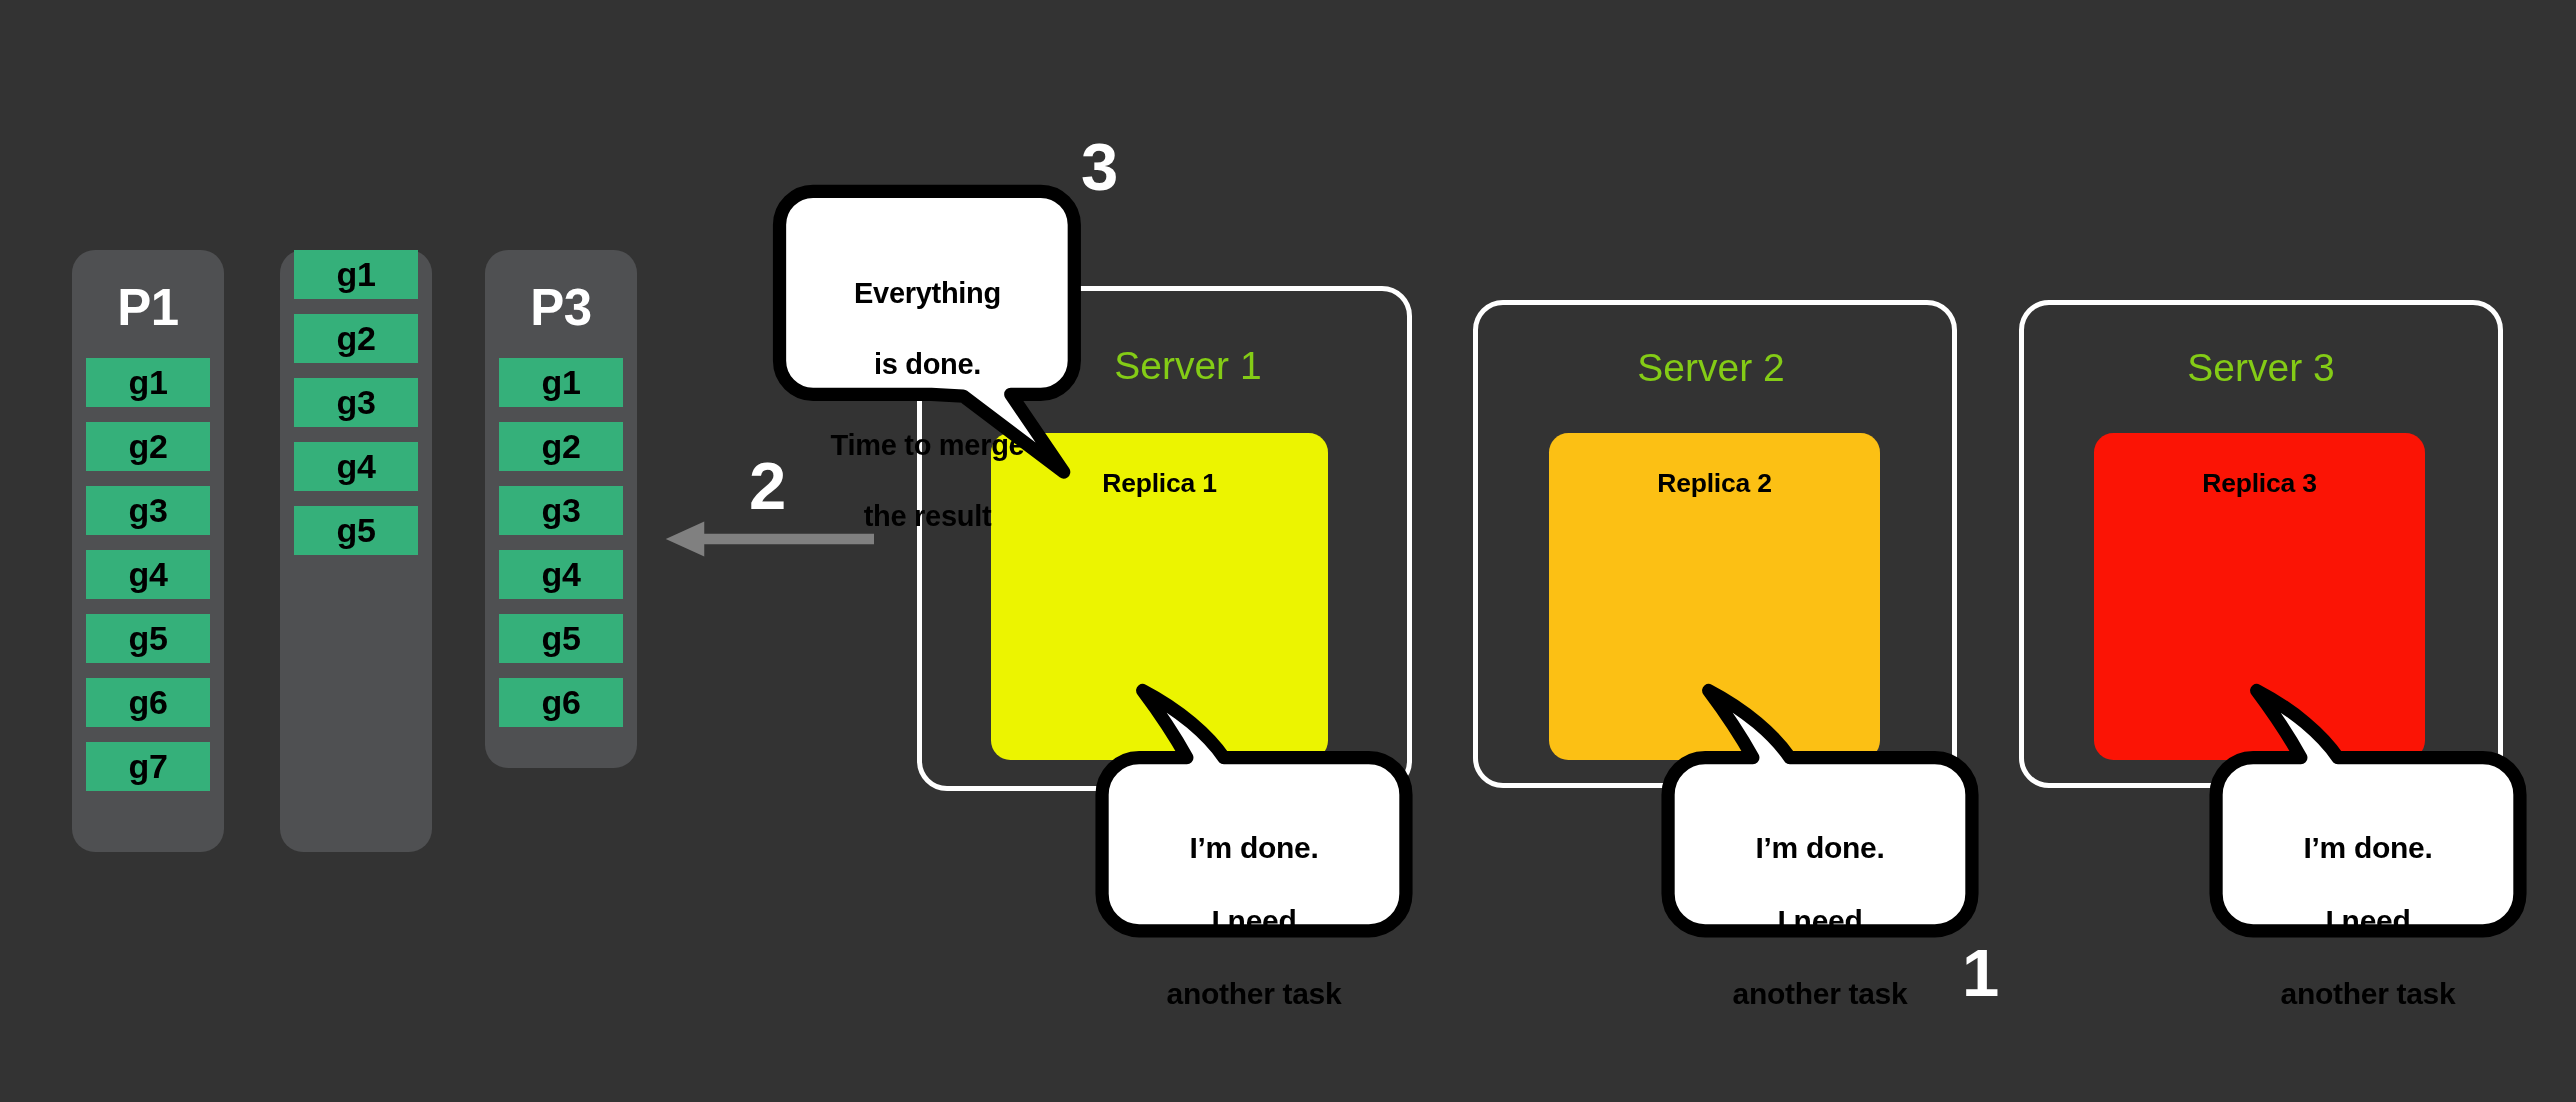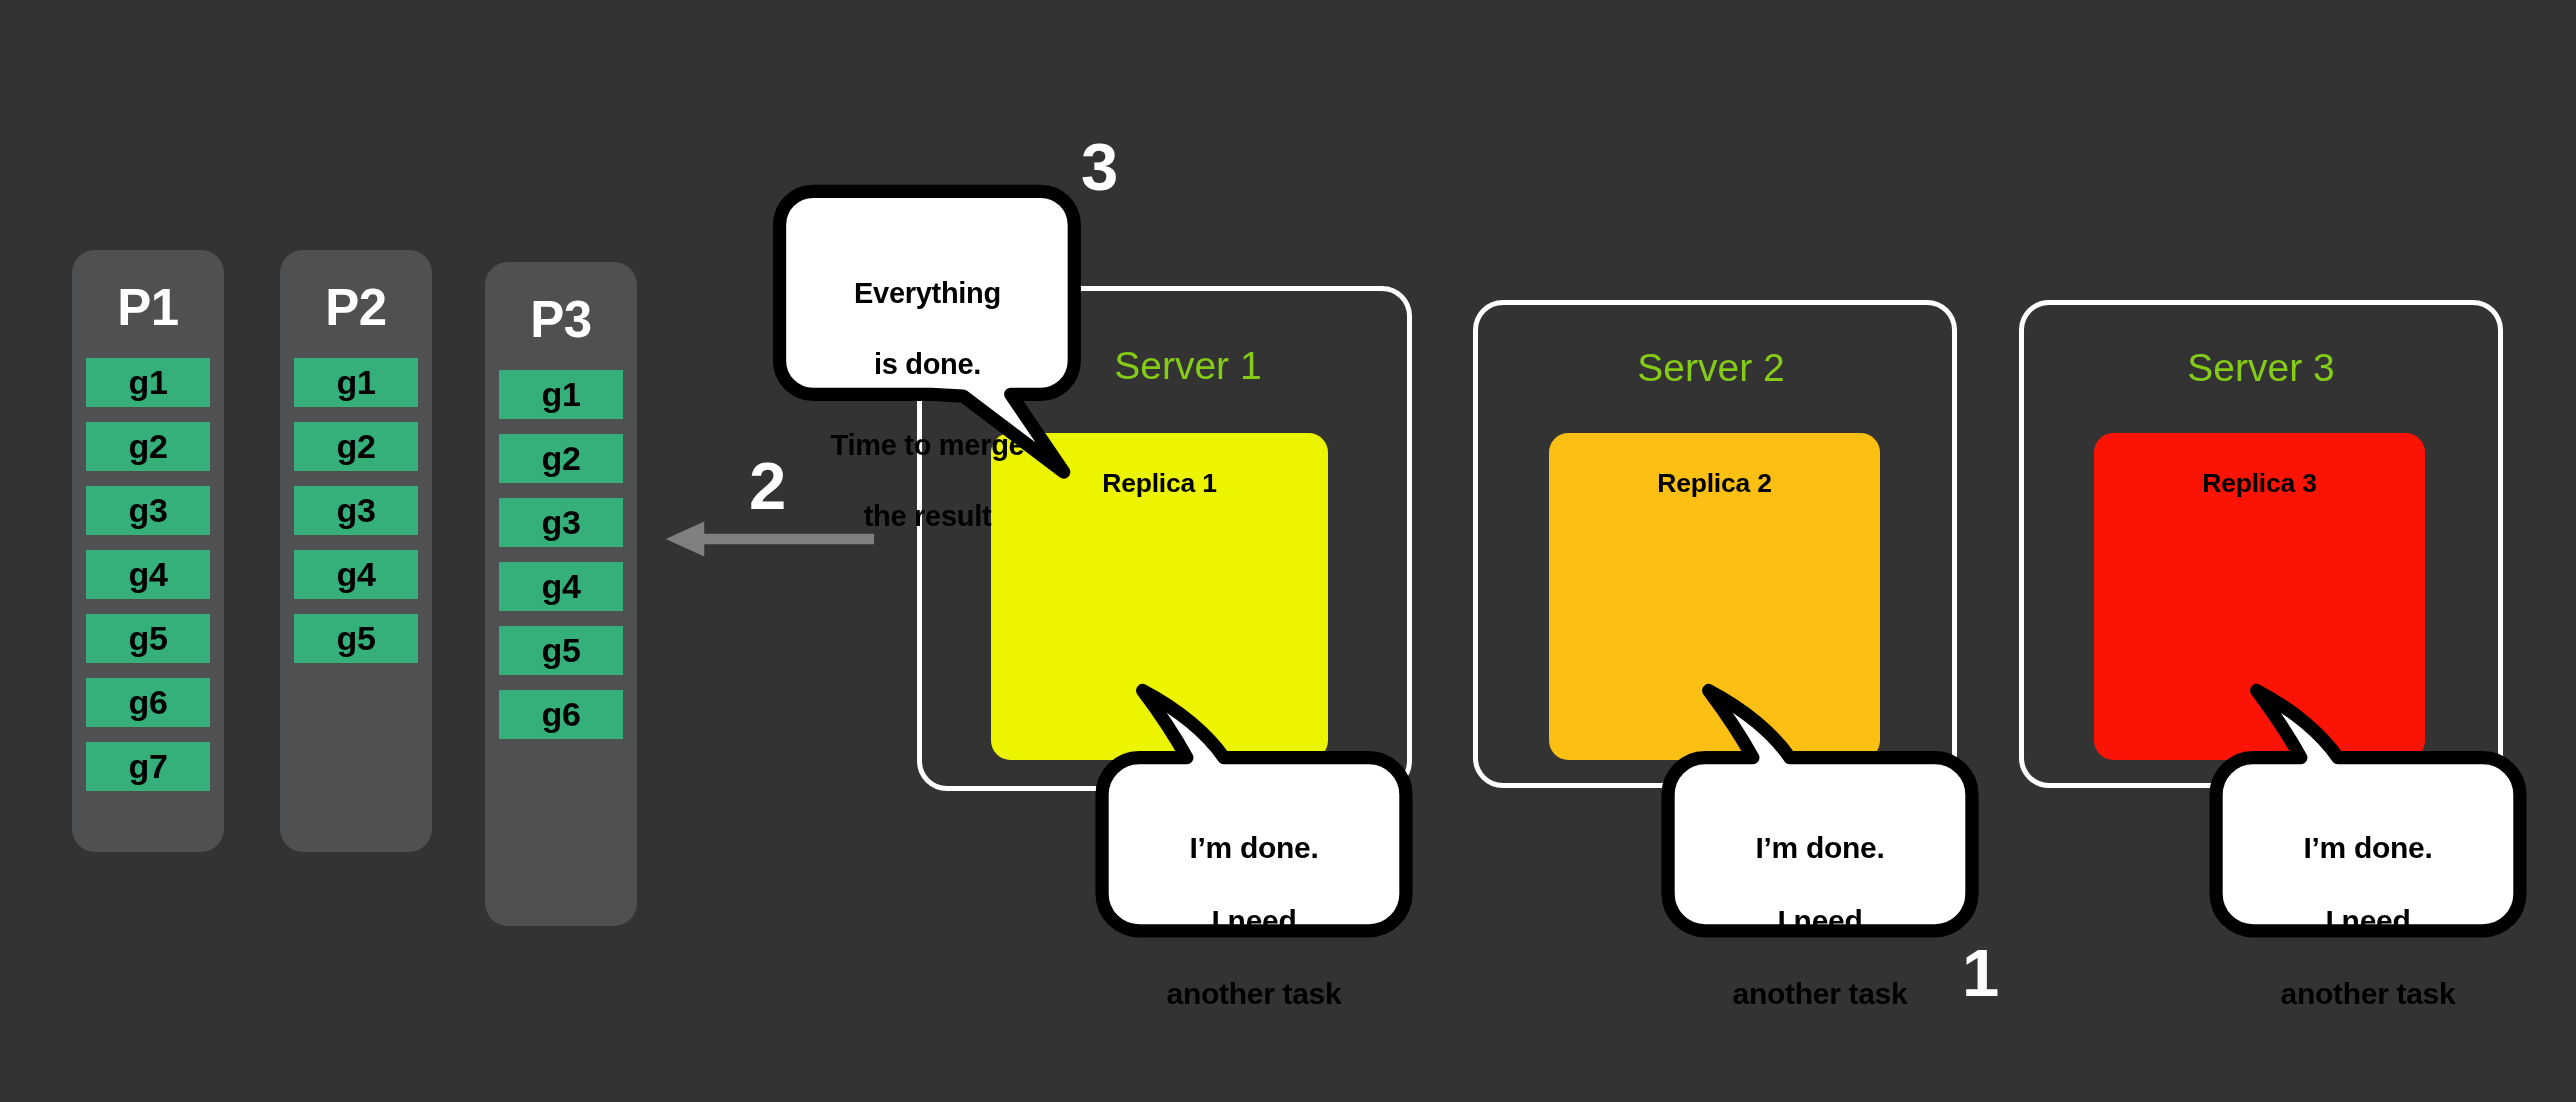--- a/index.html
+++ b/index.html
@@ -139,31 +139,30 @@
       <div class="gblock">g2</div>
       <div class="gblock">g3</div>
       <div class="gblock">g4</div>
       <div class="gblock">g5</div>
       <div class="gblock">g6</div>
       <div class="gblock">g7</div>
     </div>
   </div>
 
   <div class="pcol" style="left:280px; top:250px; height:602px;">
-    <div class="pcol-title">P2</div>
     <div class="pcol-blocks">
       <div class="gblock">g1</div>
       <div class="gblock">g2</div>
       <div class="gblock">g3</div>
       <div class="gblock">g4</div>
       <div class="gblock">g5</div>
     </div>
   </div>
 
-  <div class="pcol" style="left:485px; top:262px; height:664px;">
+  <div class="pcol" style="left:485px; top:250px; height:518px;">
     <div class="pcol-title">P3</div>
     <div class="pcol-blocks">
       <div class="gblock">g1</div>
       <div class="gblock">g2</div>
       <div class="gblock">g3</div>
       <div class="gblock">g4</div>
       <div class="gblock">g5</div>
       <div class="gblock">g6</div>
     </div>
   </div>

